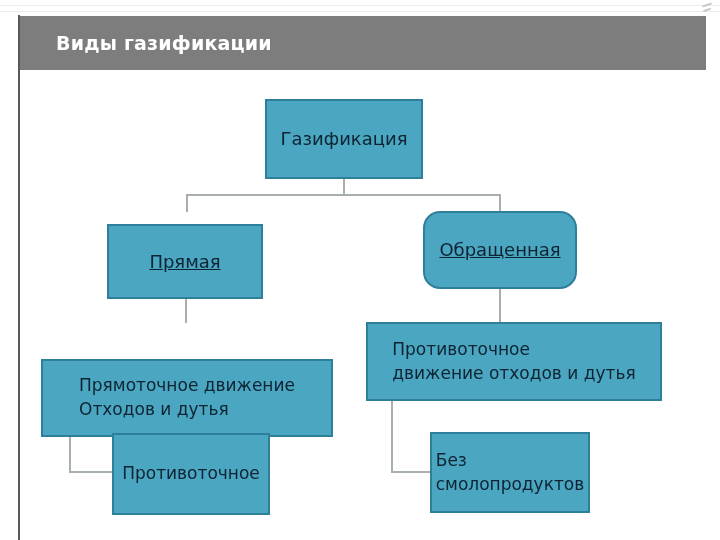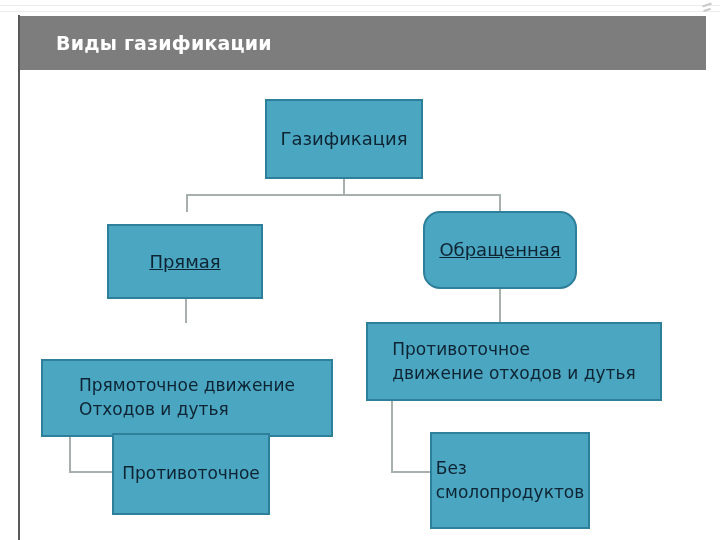--- a/index.html
+++ b/index.html
@@ -46,21 +46,21 @@
   .conn.v{width:2px;}
   .conn.h{height:2px;}
 
   
   #n-root{left:265px;top:99px;width:158px;height:80px;}
   #n-direct{left:107px;top:224px;width:156px;height:75px;}
   #n-reversed{left:423px;top:211px;width:154px;height:78px;border-radius:17px;}
   #n-cocurrent{left:41px;top:323px;width:292px;height:78px;margin-top:36px;}
   #n-counter{left:366px;top:322px;width:296px;height:79px;}
   #n-tar{left:112px;top:433px;width:158px;height:82px;}
-  #n-notar{left:430px;top:432px;width:160px;height:97px;}
+  #n-notar{left:430px;top:432px;width:160px;height:81px;}
 </style>
 </head>
 <body>
 
 <div class="slide">
 
   <div class="faint-rule" style="top:5px"></div>
   <div class="faint-rule" style="top:11px"></div>
   <div class="curl">
       <span class="c1"></span>

